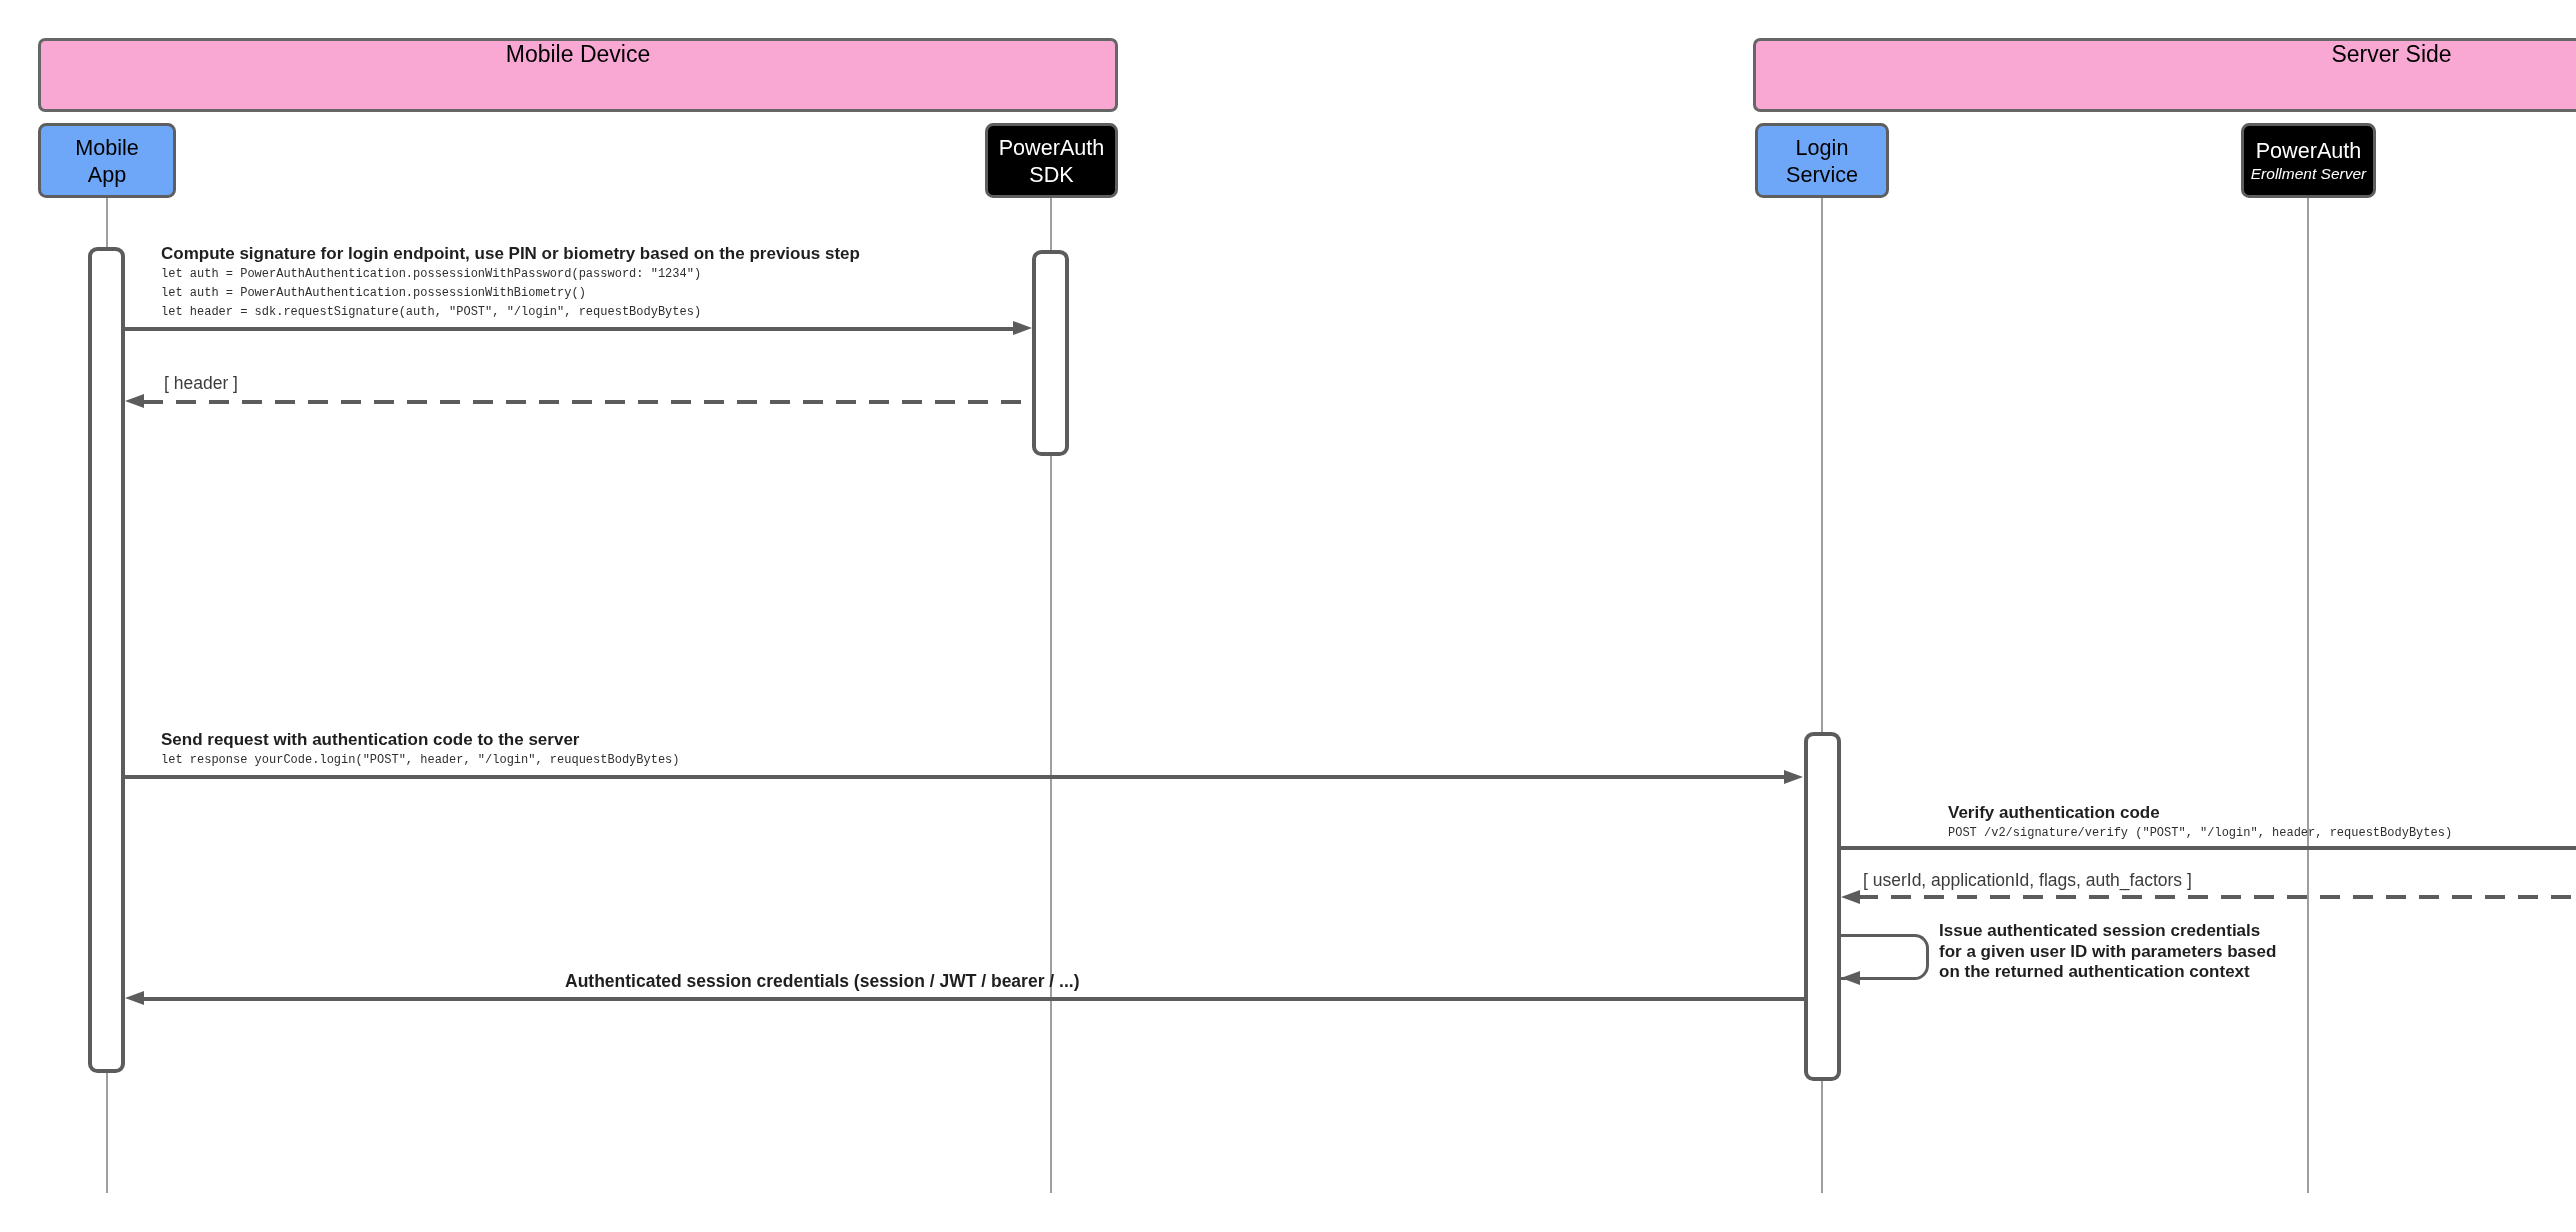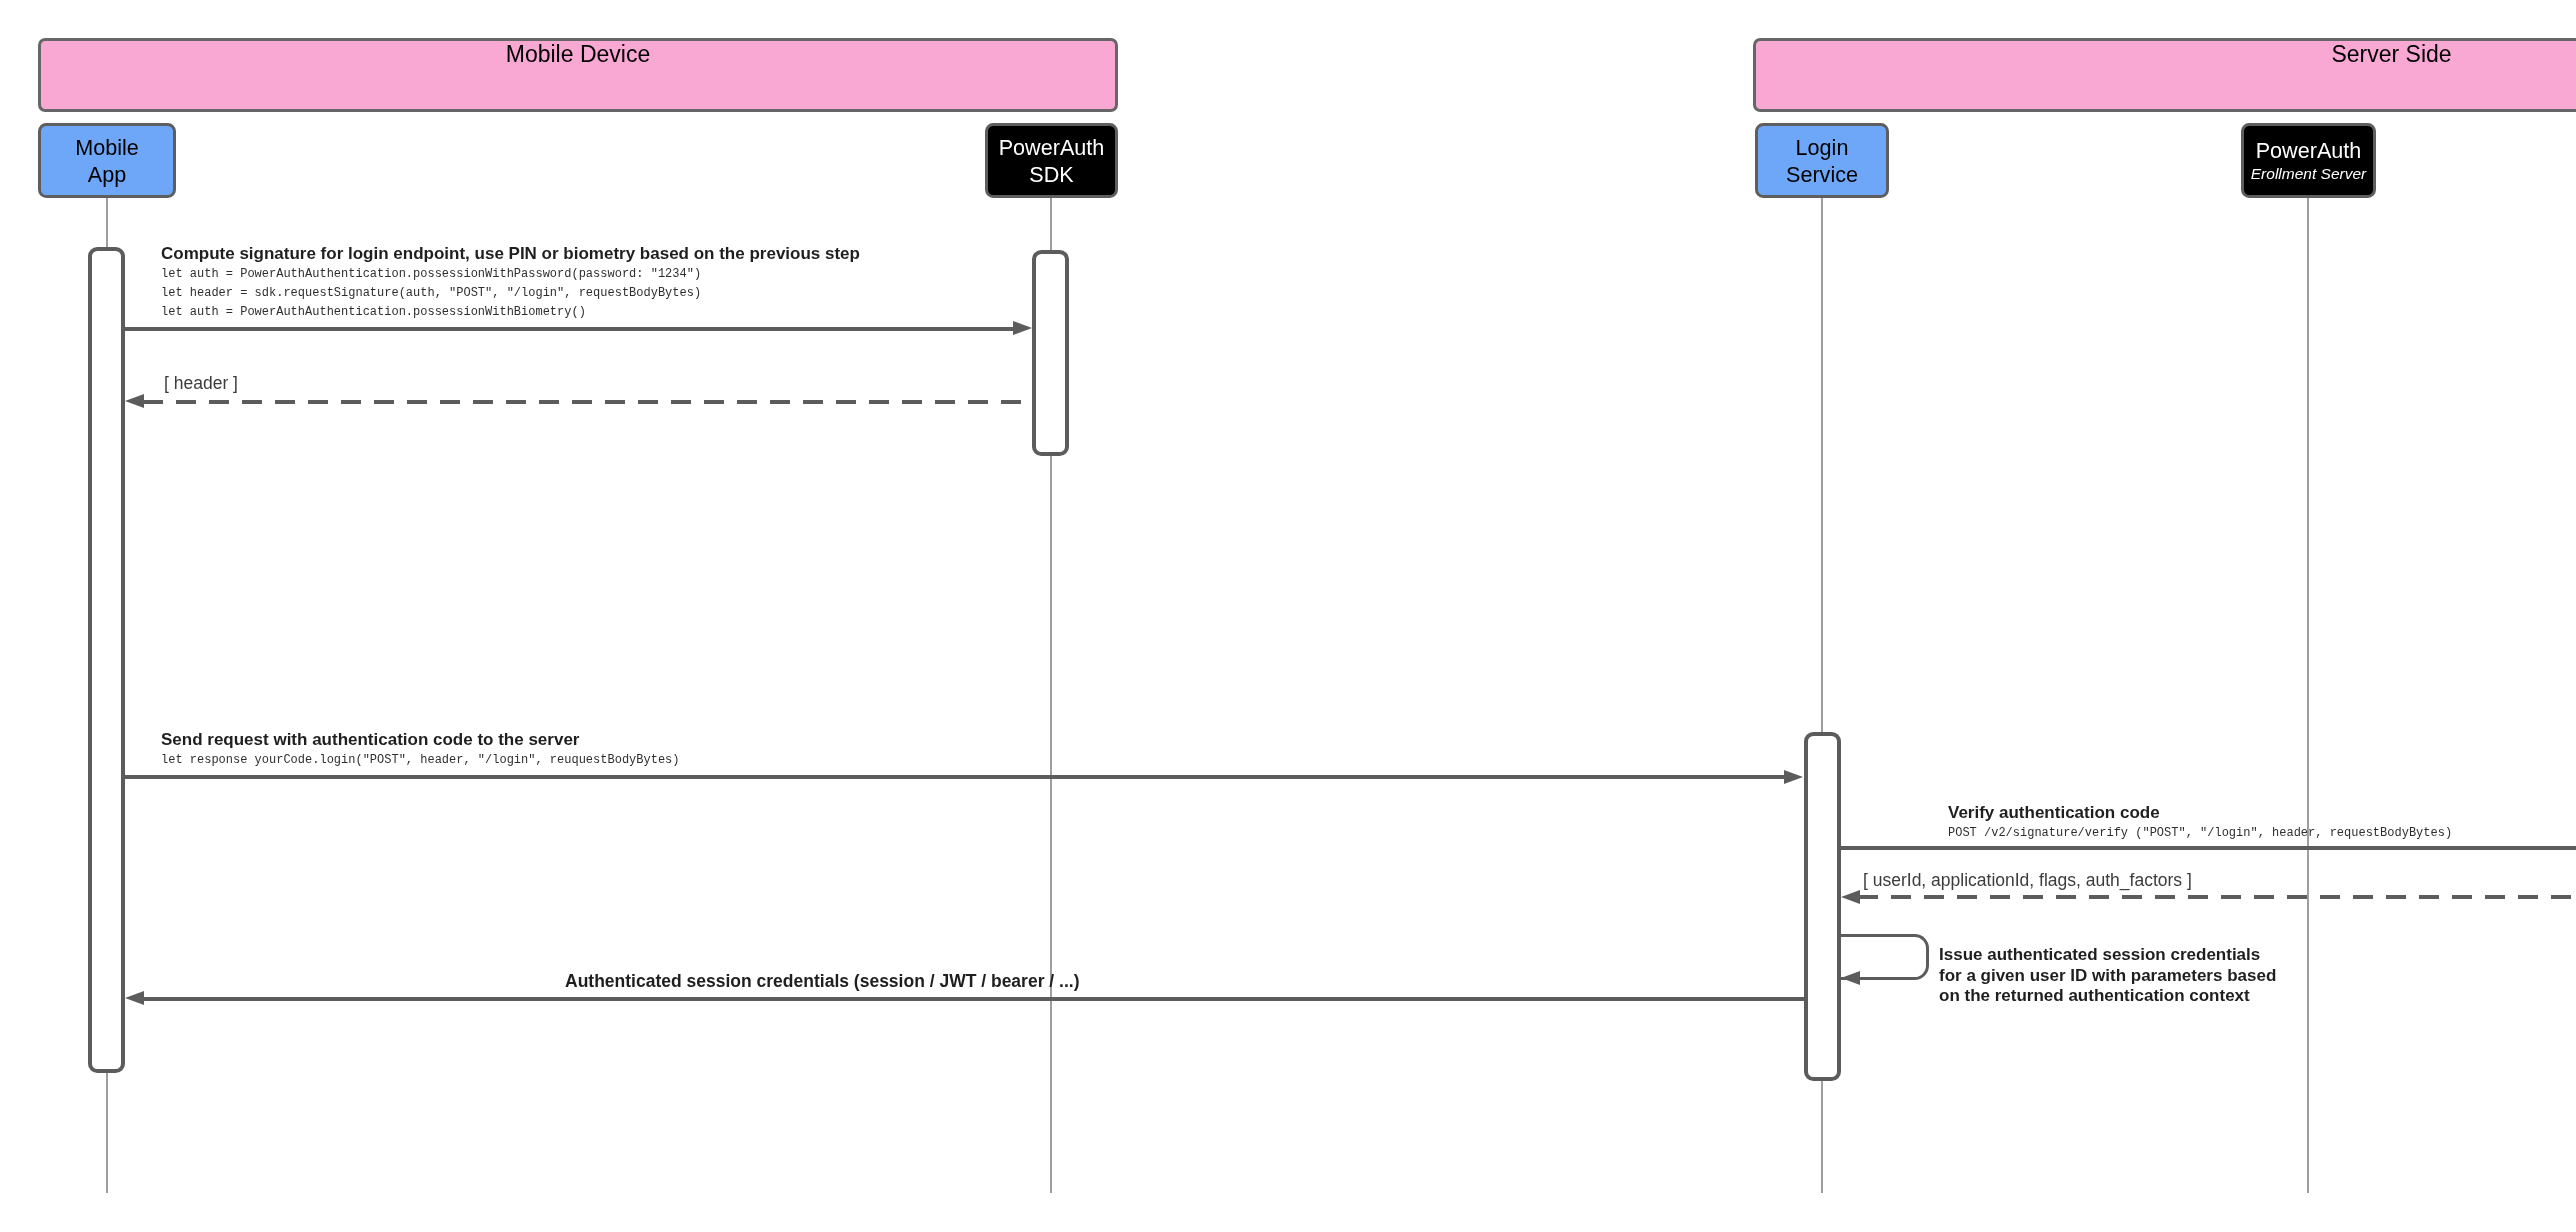--- a/index.html
+++ b/index.html
@@ -93,22 +93,22 @@
     <span class="aline">Service</span>
   </div>
   <div class="actor black" style="left:2241px; width:135px;">
     <span class="aline">PowerAuth</span>
     <span class="asub">Erollment Server</span>
   </div>
 
   <div class="msg-block" style="left:161px; top:242px;">
     <div class="msg-bold">Compute signature for login endpoint, use PIN or biometry based on the previous step</div>
     <div class="msg-code">let auth = PowerAuthAuthentication.possessionWithPassword(password: "1234")</div>
+    <div class="msg-code">let auth = PowerAuthAuthentication.possessionWithBiometry()</div>
     <div class="msg-code">let header = sdk.requestSignature(auth, "POST", "/login", requestBodyBytes)</div>
-    <div class="msg-code">let auth = PowerAuthAuthentication.possessionWithBiometry()</div>
   </div>
   <div class="mline" style="left:125px; top:327px; width:889px;"></div>
   <div class="ah-r" style="left:1013px; top:321px;"></div>
 
   <div class="ret-label" style="left:164px; top:374px;">[ header ]</div>
   <div class="mline dashed" style="left:143px; top:400px; width:890px;"></div>
   <div class="ah-l" style="left:125px; top:394px;"></div>
 
   <div class="msg-block" style="left:161px; top:728px;">
     <div class="msg-bold">Send request with authentication code to the server</div>
@@ -122,21 +122,21 @@
     <div class="msg-code">POST /v2/signature/verify ("POST", "/login", header, requestBodyBytes)</div>
   </div>
   <div class="mline" style="left:1841px; top:846px; width:1087px;"></div>
 
   <div class="ret-label" style="left:1863px; top:871px;">[ userId, applicationId, flags, auth_factors ]</div>
   <div class="mline dashed" style="left:1858px; top:895px; width:1089px;"></div>
   <div class="ah-l" style="left:1841px; top:890px;"></div>
 
   <div class="selfloop" style="left:1841px; top:934px; width:88px; height:46px;"></div>
   <div class="ah-l" style="left:1841px; top:971px;"></div>
-  <div class="msg-block" style="left:1939px; top:921px;margin-top:24px;">
+  <div class="msg-block" style="left:1939px; top:921px;">
     <div class="msg-bold tight">Issue authenticated session credentials</div>
     <div class="msg-bold tight">for a given user ID with parameters based</div>
     <div class="msg-bold tight">on the returned authentication context</div>
   </div>
 
   <div class="ret-label bold" style="left:565px; top:971px;">Authenticated session credentials (session / JWT / bearer / ...)</div>
   <div class="mline" style="left:143px; top:997px; width:1661px;"></div>
   <div class="ah-l" style="left:125px; top:991px;"></div>
 
 </div>

